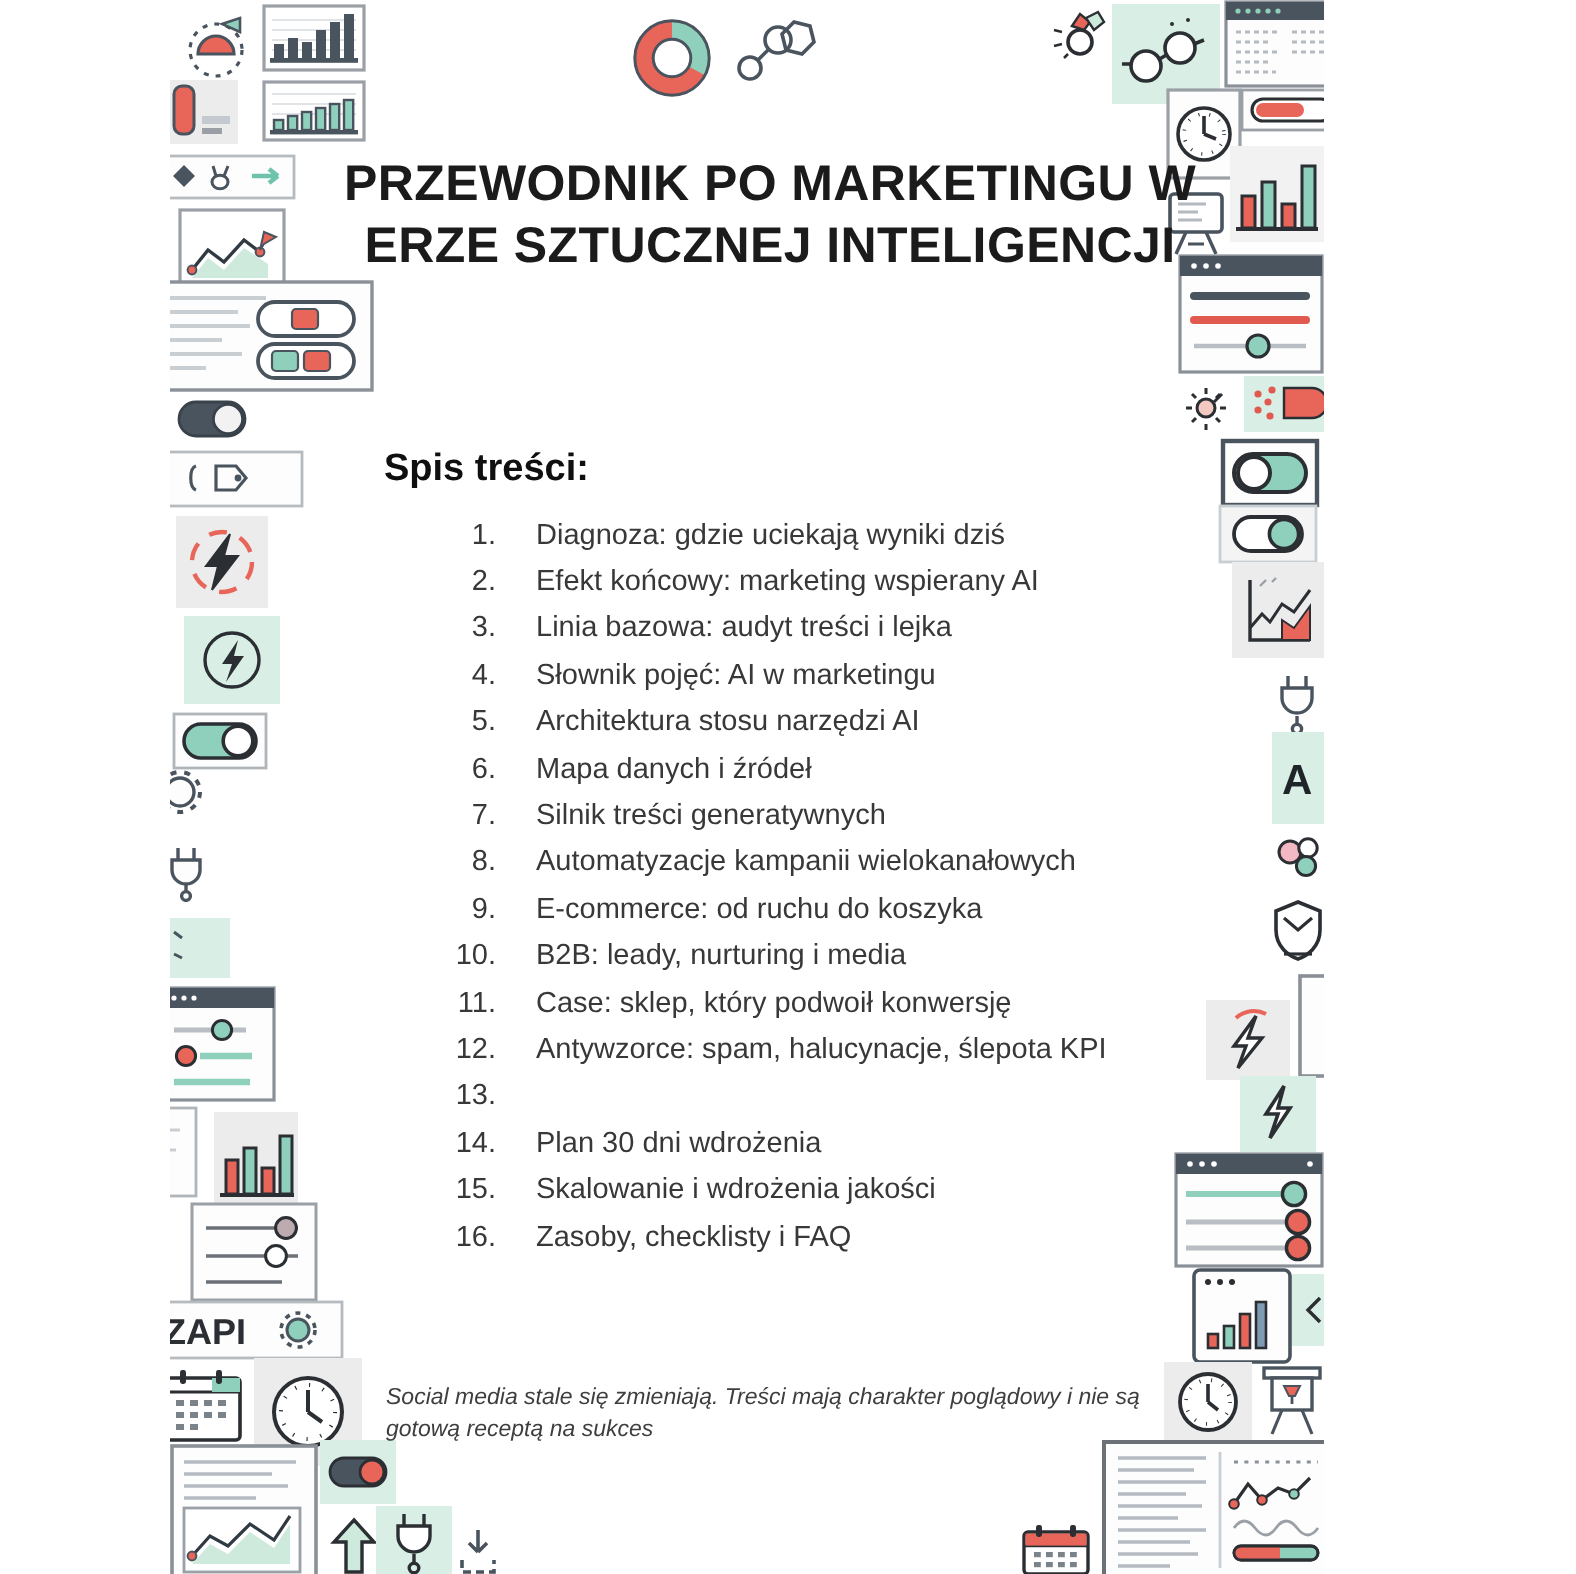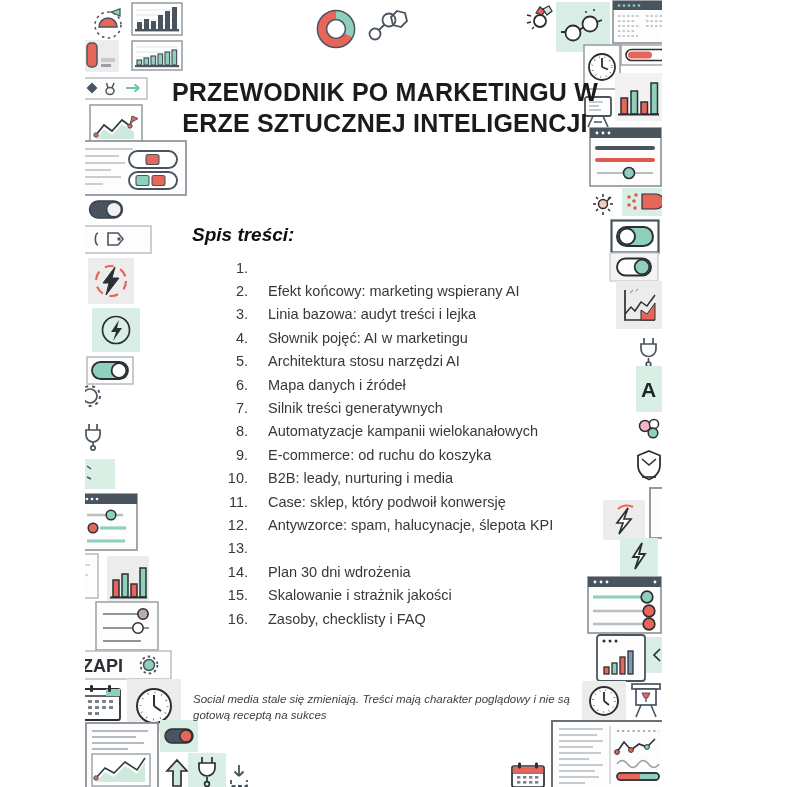--- a/index.html
+++ b/index.html
@@ -5,21 +5,21 @@
   html,body{margin:0;padding:0;background:#fff;}
   body{width:788px;height:787px;position:relative;overflow:hidden;
        font-family:"Liberation Sans",sans-serif;color:#222;}
   .artboard{position:absolute;left:85px;top:0;width:577px;height:787px;overflow:hidden;z-index:1;}
   .deco{position:absolute;}
   .deco svg{display:block;}
   .content{position:absolute;left:0;top:0;width:788px;height:787px;z-index:5;pointer-events:none;}
   .title{position:absolute;left:144px;top:60px;width:482px;text-align:center;
          font-size:25px;font-weight:bold;line-height:31px;color:#1b1b1b;letter-spacing:.2px;}
   .title span{display:block;}
-  .toc-heading{position:absolute;left:192px;top:224px;font-size:19px;font-weight:bold;color:#0f0f0f;font-style:italic;}
+  .toc-heading{position:absolute;left:192px;top:224px;font-size:19px;font-weight:bold;color:#0f0f0f;}
   .toc-list{position:absolute;left:192px;top:256px;width:420px;}
   .toc-row{display:flex;height:23.4px;align-items:center;font-size:14.5px;color:#383838;}
   .toc-num{width:56px;text-align:right;padding-right:20px;flex:none;}
   .toc-text{white-space:nowrap;}
   .footnote{position:absolute;left:193px;top:648px;width:380px;font-size:11.5px;
             font-style:italic;color:#3e3e3e;line-height:15.5px;margin-top:44px;}
   .footnote span{display:block;}
 </style>
 </head>
 <body>
@@ -619,20 +619,21 @@
   <h1 class="title">
     <span>PRZEWODNIK PO MARKETINGU W</span>
     <span>ERZE SZTUCZNEJ INTELIGENCJI</span>
   </h1>
 
   <div class="toc-heading">Spis treści:</div>
 
   <div class="toc-list">
       <div class="toc-row">
         <span class="toc-num">1.</span>
+        <span class="toc-text">Diagnoza: gdzie uciekają wyniki dziś</span>
       </div>
       <div class="toc-row">
         <span class="toc-num">2.</span>
         <span class="toc-text">Efekt końcowy: marketing wspierany AI</span>
       </div>
       <div class="toc-row">
         <span class="toc-num">3.</span>
         <span class="toc-text">Linia bazowa: audyt treści i lejka</span>
       </div>
       <div class="toc-row">
@@ -673,21 +674,21 @@
       </div>
       <div class="toc-row">
         <span class="toc-num">13.</span>
       </div>
       <div class="toc-row">
         <span class="toc-num">14.</span>
         <span class="toc-text">Plan 30 dni wdrożenia</span>
       </div>
       <div class="toc-row">
         <span class="toc-num">15.</span>
-        <span class="toc-text">Skalowanie i strażnik jakości</span>
+        <span class="toc-text">Skalowanie i wdrożenia jakości</span>
       </div>
       <div class="toc-row">
         <span class="toc-num">16.</span>
         <span class="toc-text">Zasoby, checklisty i FAQ</span>
       </div>
     </div>
 
   <div class="footnote">
     <span>Social media stale się zmieniają. Treści mają charakter poglądowy i nie są</span>
     <span>gotową receptą na sukces</span>

